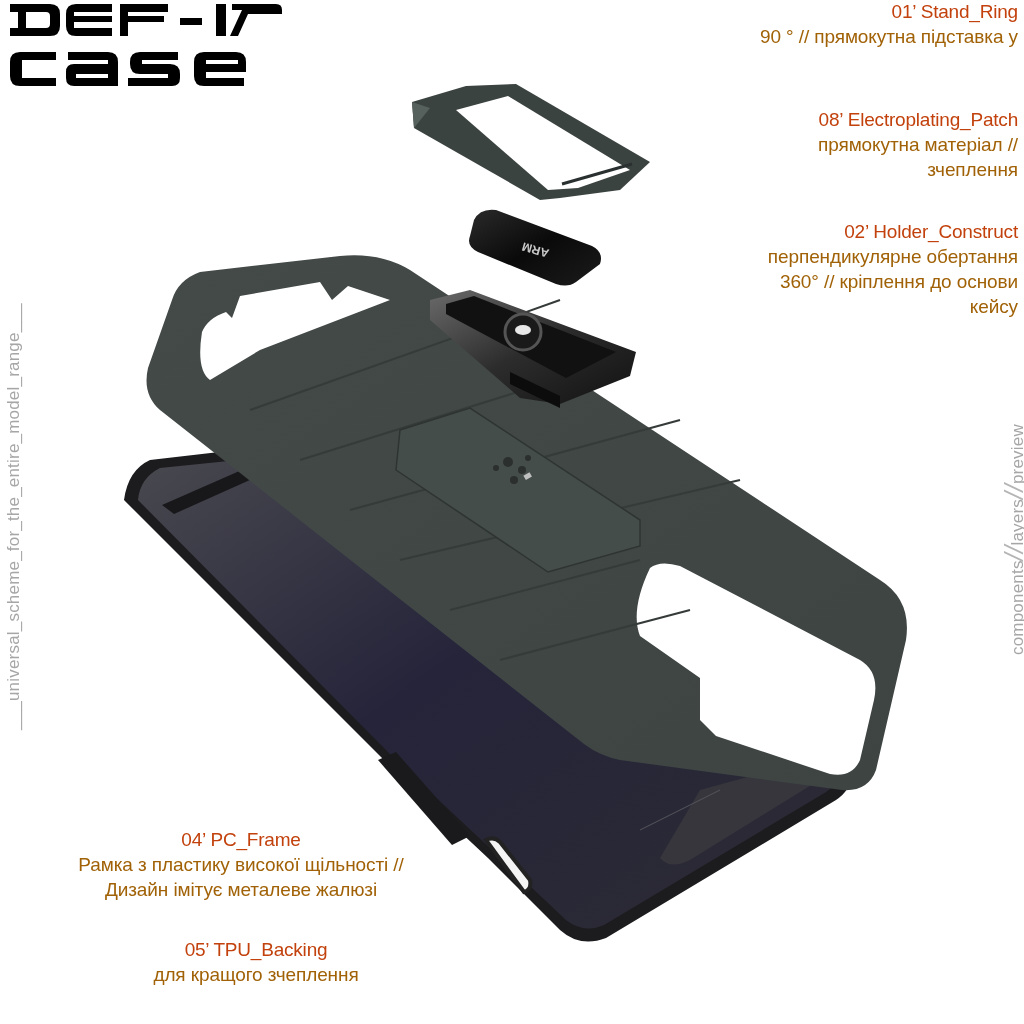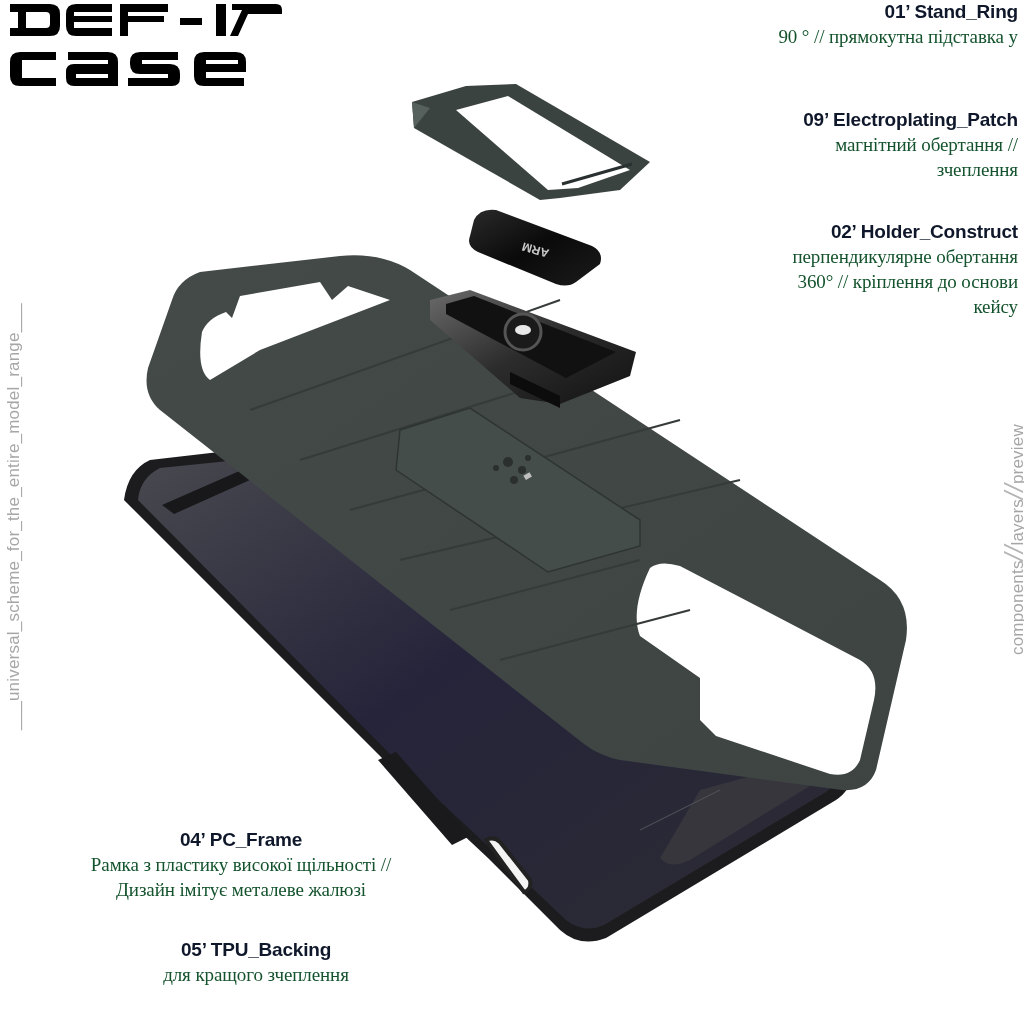--- a/index.html
+++ b/index.html
@@ -4,22 +4,22 @@
 <style>
   html, body { margin: 0; padding: 0; background: #ffffff; }
   body { width: 1024px; height: 1024px; position: relative; overflow: hidden;
          font-family: "Liberation Sans", "DejaVu Sans", sans-serif; color: #1a1a1a; }
 
   
   .brand { position: absolute; left: 4px; top: 0; width: 300px; height: 100px; }
   .brand svg { display: block; }
 
   .label { position: absolute; }
-  .label .title { font-weight: 700; font-size: 19px; line-height: 24px; color: #0f172a; letter-spacing: -0.2px; }
-  .label .desc { font-size: 19px; line-height: 25px; color: #14532d; font-weight: 400; letter-spacing: -0.1px; font-family: Liberation Serif, serif; }
+  .label .title { font-weight: 400; font-size: 19px; line-height: 24px; color: #c2410c; letter-spacing: -0.2px; }
+  .label .desc { font-size: 19px; line-height: 25px; color: #a16207; font-weight: 400; letter-spacing: -0.1px; }
   .label.right { right: 6px; text-align: right; }
   .label.left { left: 6px; text-align: center; }
 
   .l1 { top: 0px; width: 340px; }
   .l2 { top: 108px; width: 300px; }
   .l3 { top: 220px; width: 330px; }
   .l4 { top: 828px; width: 470px; }
   .l5 { top: 938px; width: 500px; }
 
   .vtext { position: absolute; color: #a6a6a6; font-size: 17px; white-space: nowrap; letter-spacing: 0.2px;
@@ -144,22 +144,22 @@
   </svg>
 
 </div>
 
 <div class="label right l1">
   <div class="title">01’ Stand_Ring</div>
   <div class="desc">90 ° // прямокутна підставка у</div>
 </div>
 
 <div class="label right l2">
-  <div class="title">09’ Electroplating_Patch</div>
-  <div class="desc">магнітний обертання //</div>
+  <div class="title">08’ Electroplating_Patch</div>
+  <div class="desc">прямокутна матеріал //</div>
   <div class="desc">зчеплення</div>
 </div>
 
 <div class="label right l3">
   <div class="title">02’ Holder_Construct</div>
   <div class="desc">перпендикулярне обертання</div>
   <div class="desc">360° // кріплення до основи</div>
   <div class="desc">кейсу</div>
 </div>
 

